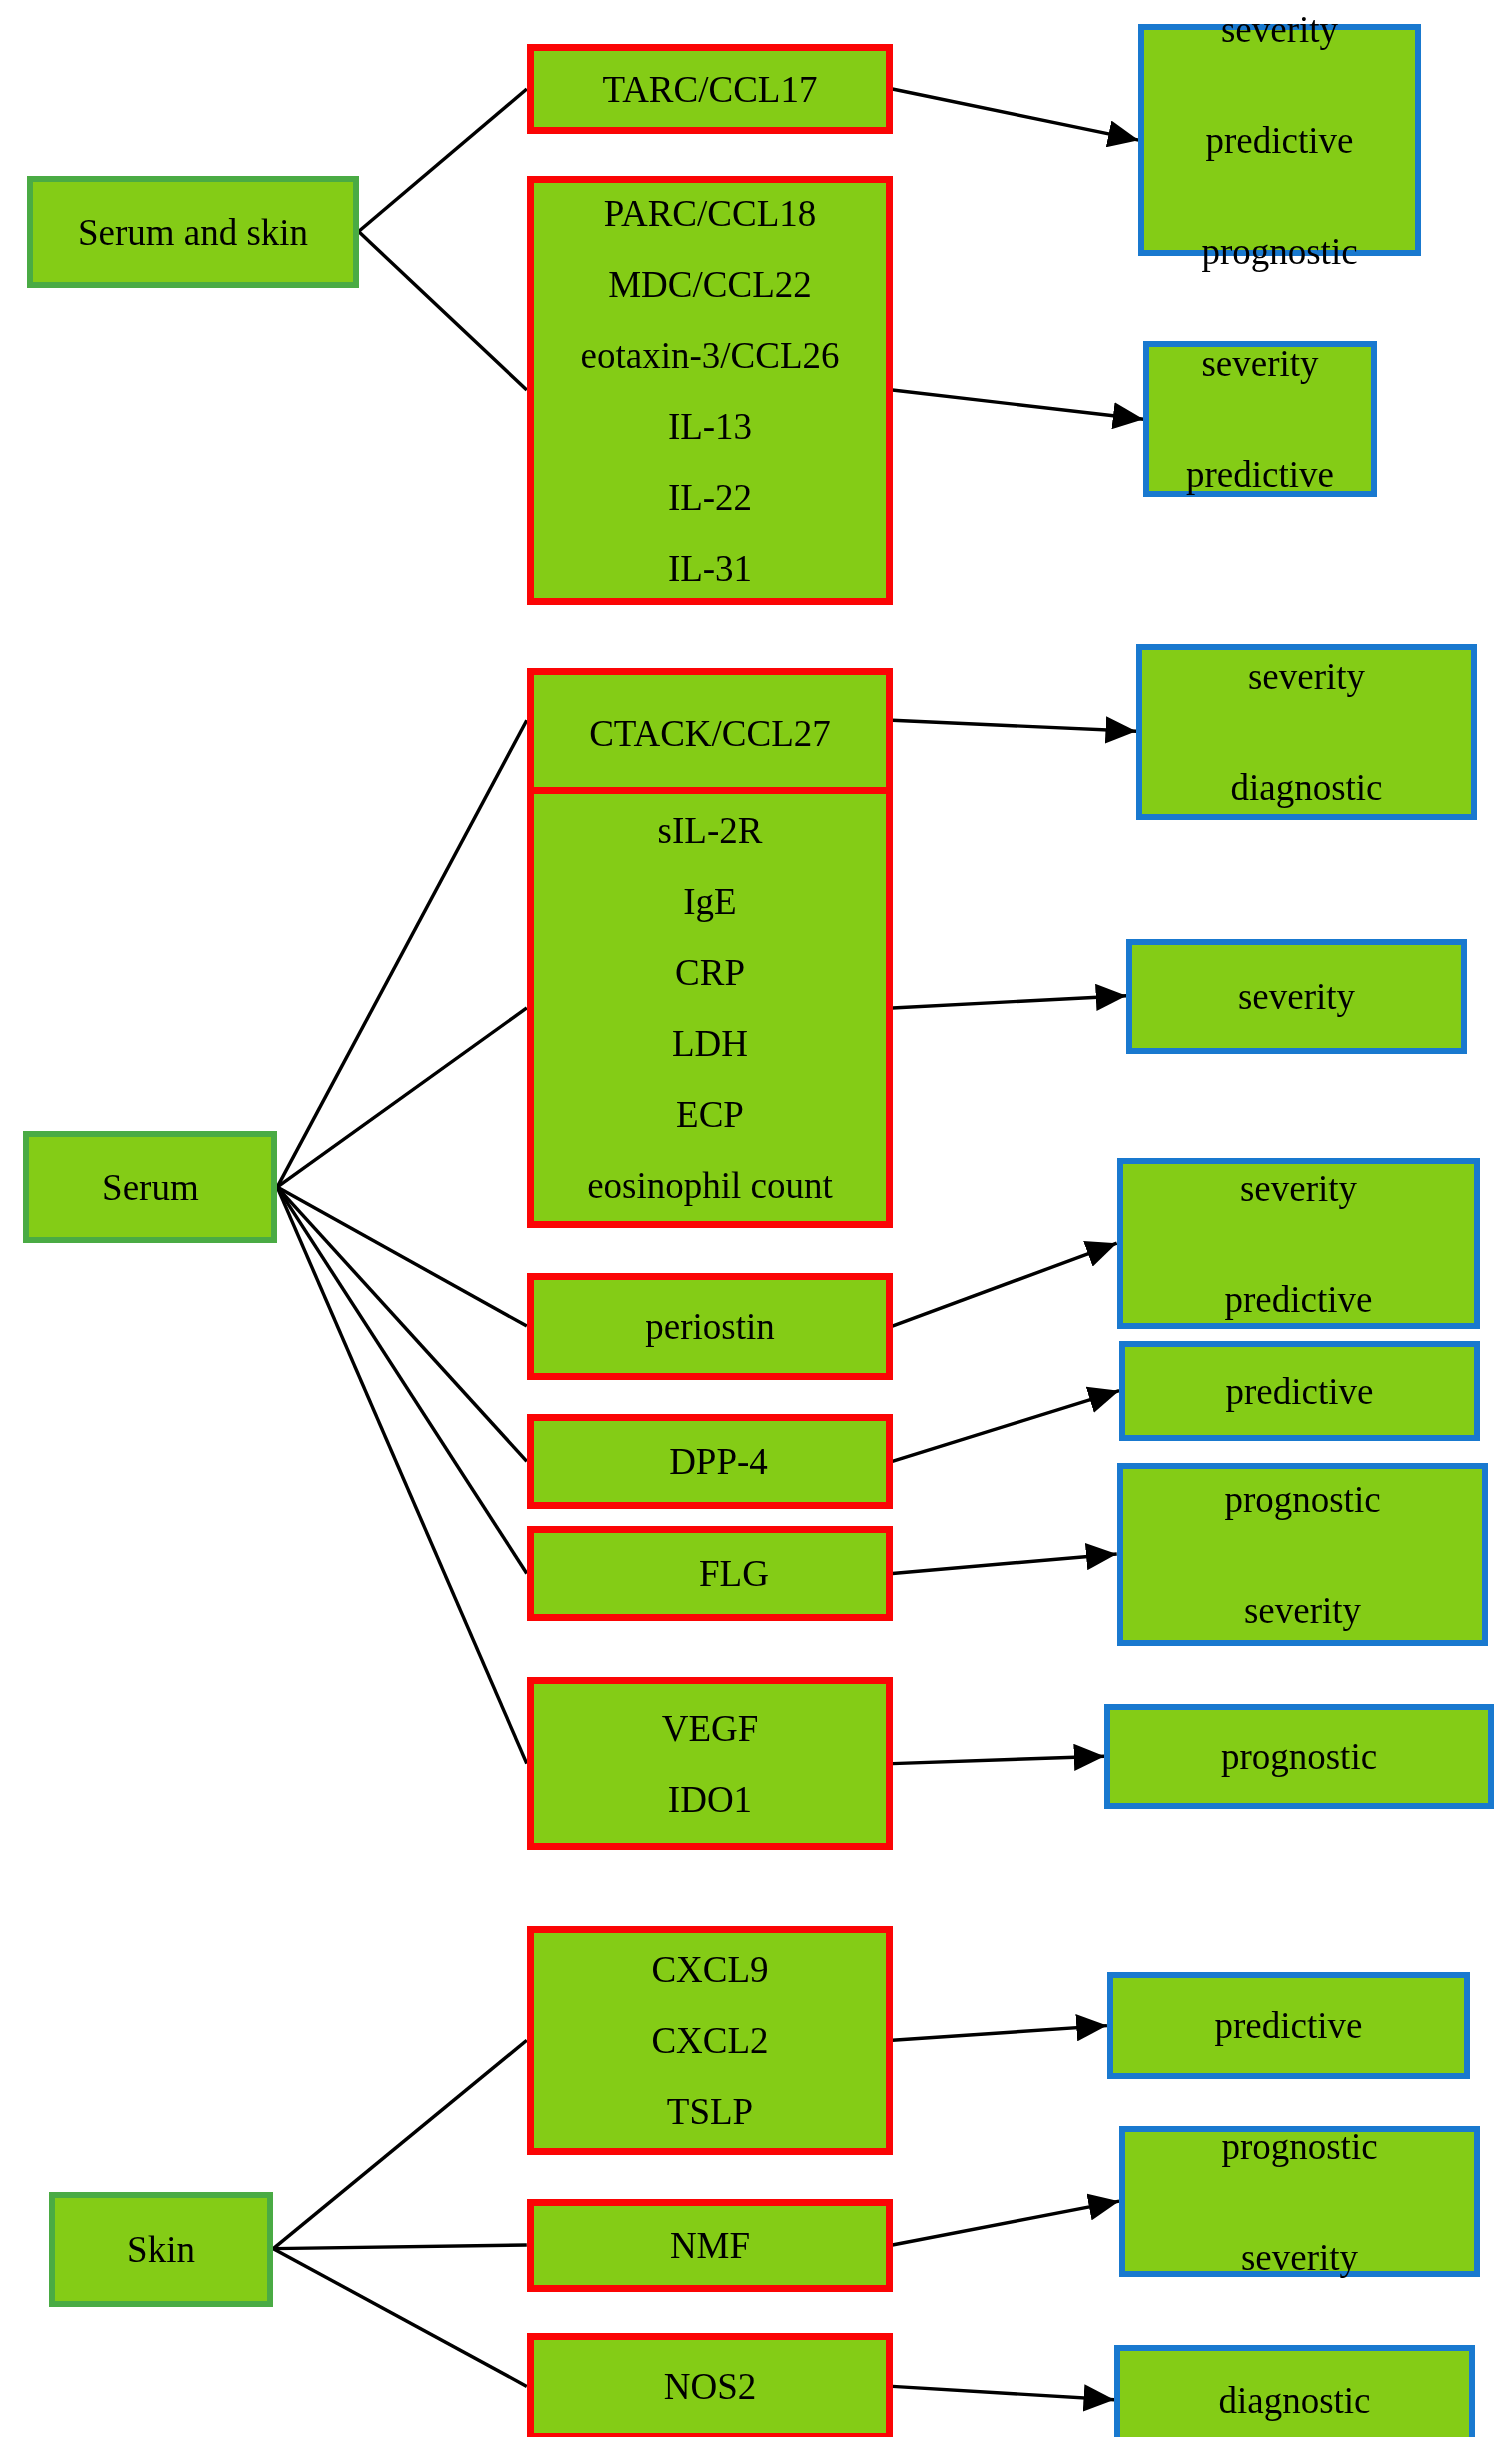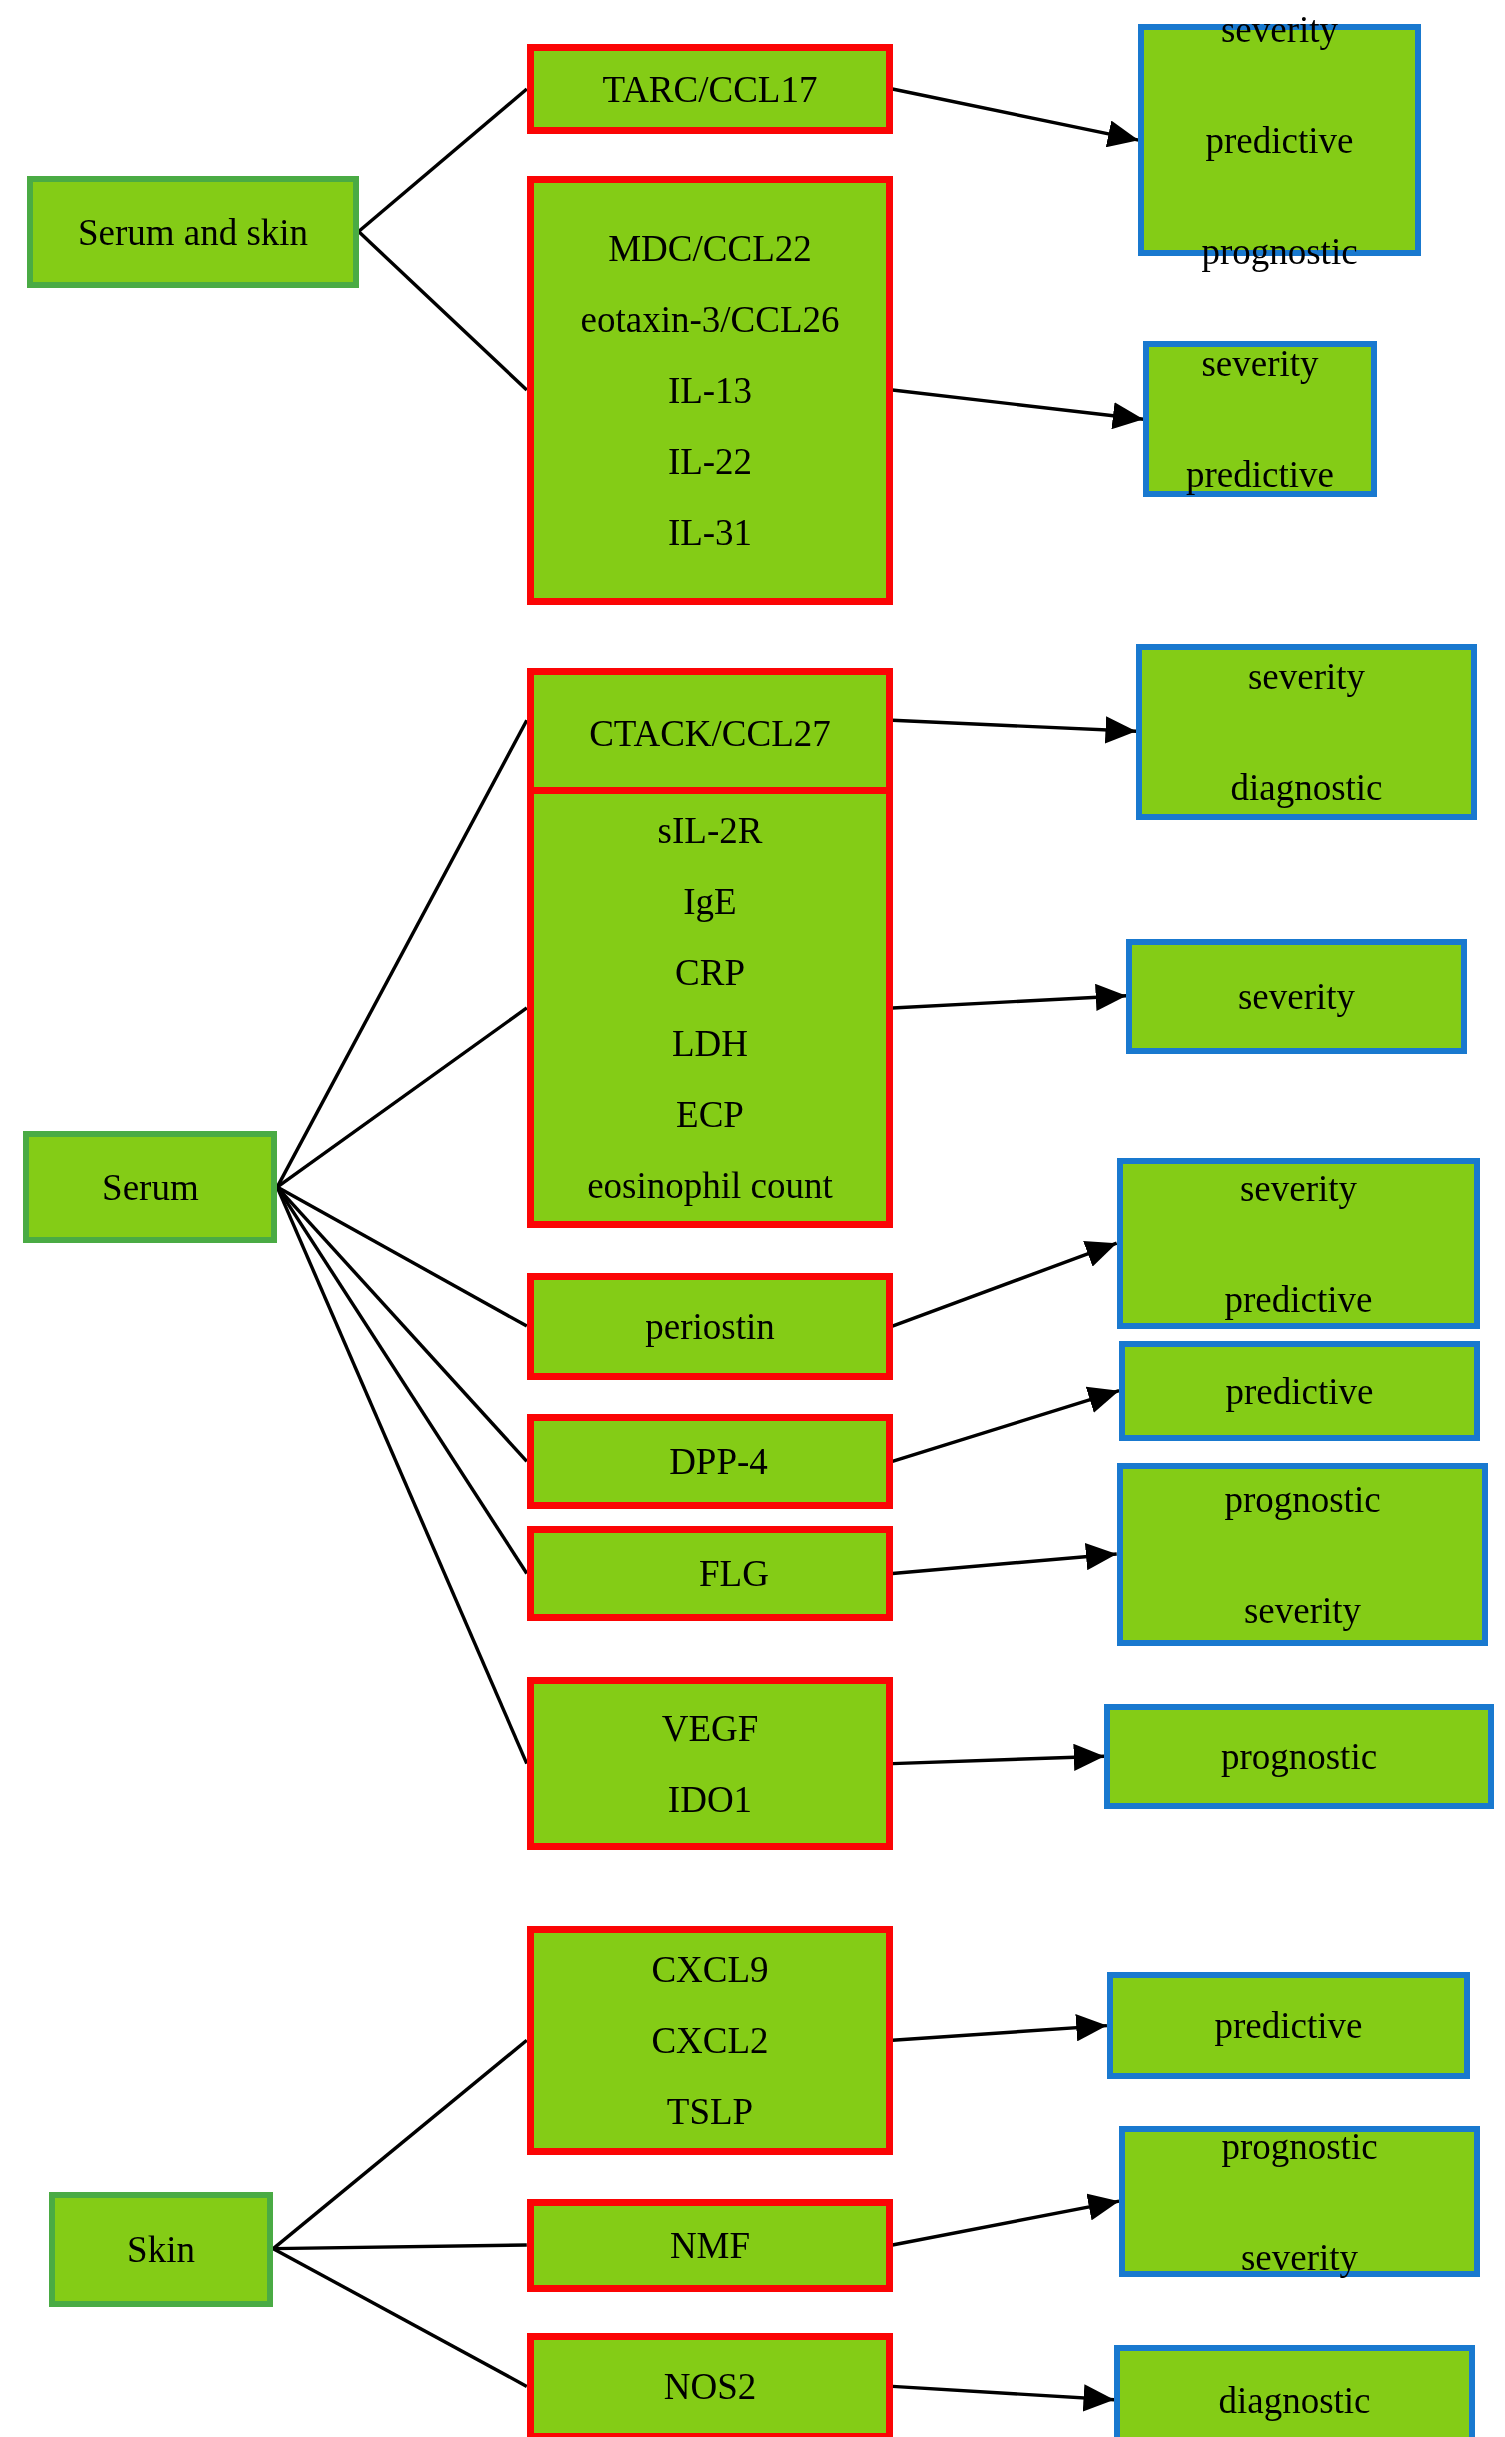--- a/index.html
+++ b/index.html
@@ -82,20 +82,21 @@
       </div>
       <div class="node biomarker" style="left: 527px; top: 44px; width: 366px; height: 90px;">
         <span class="label">TARC/CCL17</span>
       </div>
       <div class="node outcome" style="left: 1138px; top: 24.4px; width: 283px; height: 232px;">
         <span class="label">severity</span>
         <span class="label">predictive</span>
         <span class="label">prognostic</span>
       </div>
       <div class="node biomarker" style="left: 527px; top: 176px; width: 366px; height: 429px;">
+        <span class="label">PARC/CCL18</span>
         <span class="label">MDC/CCL22</span>
         <span class="label">eotaxin-3/CCL26</span>
         <span class="label">IL-13</span>
         <span class="label">IL-22</span>
         <span class="label">IL-31</span>
       </div>
       <div class="node outcome" style="left: 1143px; top: 341px; width: 234px; height: 156px;">
         <span class="label">severity</span>
         <span class="label">predictive</span>
       </div>

